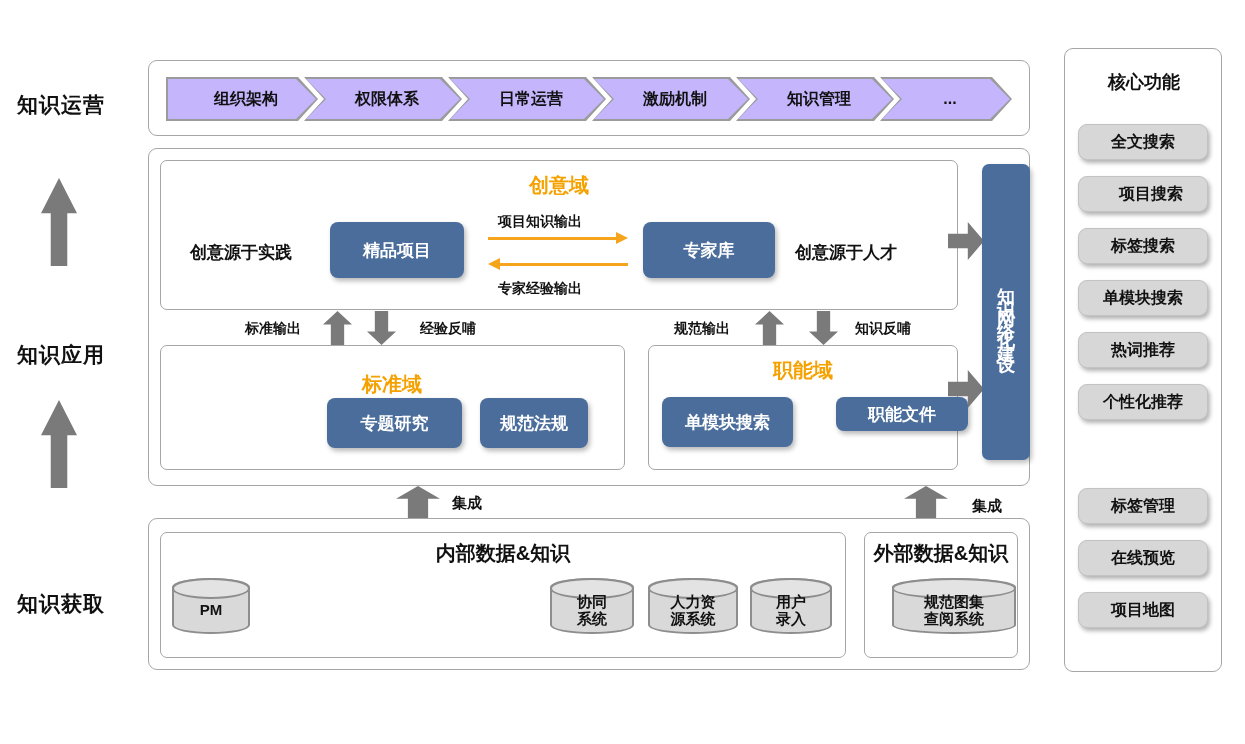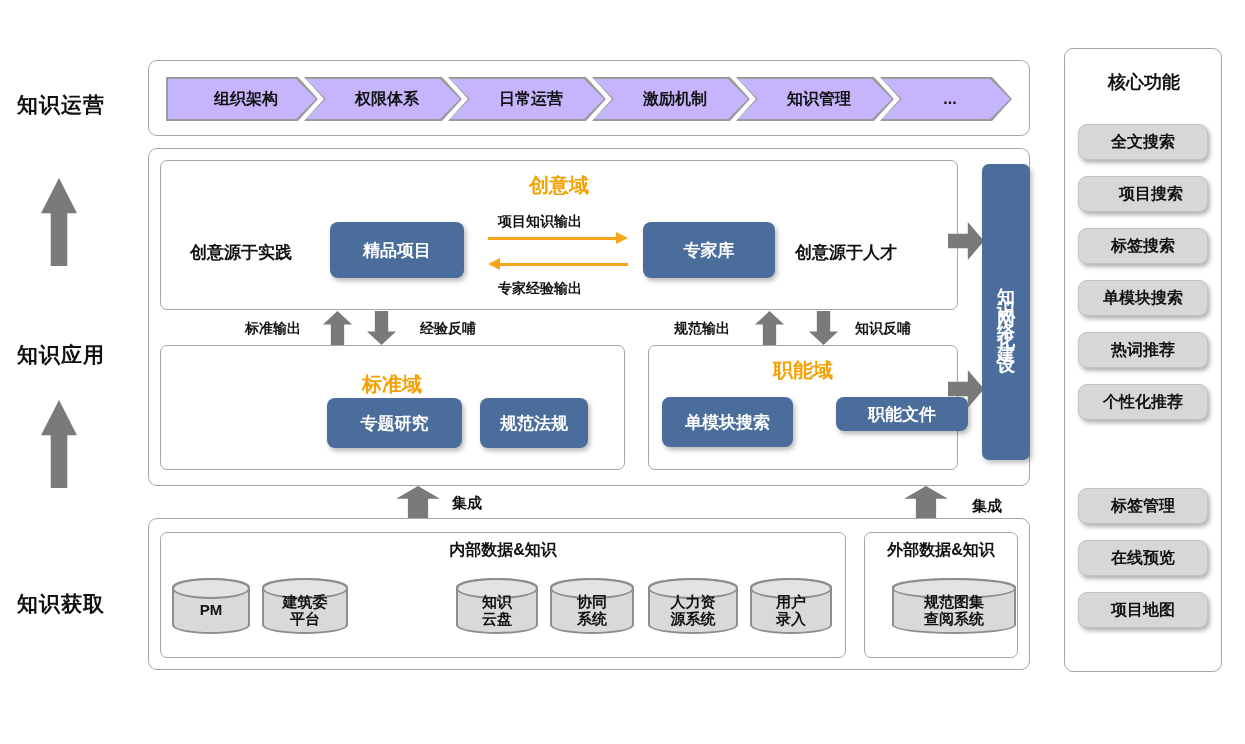--- a/index.html
+++ b/index.html
@@ -19,21 +19,21 @@
   .cp-a{clip-path:polygon(0 0,calc(100% - 20px) 0,100% 50%,calc(100% - 20px) 100%,0 100%);}
   .cp-b{clip-path:polygon(0 0,calc(100% - 20px) 0,100% 50%,calc(100% - 20px) 100%,0 100%,20px 50%);}
   .blue-node{position:absolute;background:#4a6d9b;border-radius:8px;color:#fff;font-weight:700;font-size:17px;display:flex;align-items:center;justify-content:center;box-shadow:2px 3px 5px rgba(0,0,0,.28);}
   .domain-title{position:absolute;color:#f5a100;font-weight:700;font-size:20px;text-align:center;}
   .label{position:absolute;font-weight:700;font-size:14px;white-space:nowrap;}
   .label-c{text-align:left;white-space:nowrap;}
   .oline{position:absolute;height:2.5px;background:#f7a41d;}
   .ohead-r{position:absolute;width:0;height:0;border-left:12px solid #f7a41d;border-top:6px solid transparent;border-bottom:6px solid transparent;}
   .ohead-l{position:absolute;width:0;height:0;border-right:12px solid #f7a41d;border-top:6px solid transparent;border-bottom:6px solid transparent;}
   .network{position:absolute;background:#4a6d9b;border-radius:7px;color:#fff;font-weight:700;font-size:18px;display:flex;align-items:center;justify-content:center;writing-mode:vertical-rl;letter-spacing:11px;box-shadow:2px 3px 5px rgba(0,0,0,.25);}
-  .box-title{position:absolute;font-weight:700;font-size:16px;text-align:center;}
+  .box-title{position:absolute;font-weight:700;font-size:20px;text-align:center;}
   .cyl{position:absolute;background:#d9d9d9;border:2px solid #8d8d8d;border-radius:50%/16%;}
   .cyl::before{content:"";position:absolute;left:-2px;right:-2px;top:-2px;height:17px;background:#e3e3e3;border:2px solid #8d8d8d;border-radius:50%;z-index:1;}
   .cyl .cl{position:absolute;inset:0;z-index:2;display:flex;align-items:center;justify-content:center;text-align:center;font-weight:700;font-size:15px;line-height:1.12;white-space:pre-line;padding-top:9px;}
   .core-btn{position:absolute;width:130px;height:36px;background:#d7d7d7;border:1px solid #c2c2c2;border-radius:9px;display:flex;align-items:center;justify-content:center;font-weight:700;font-size:16px;box-shadow:2px 3px 4px rgba(0,0,0,.3);}
 </style>
 </head>
 <body>
 
 <div id="canvas">
 
@@ -111,28 +111,20 @@
   <div class="arrow-up" style="left:904px;top:486px;width:44px;height:32px;"></div>
   <div class="label" style="left:972px;top:497px;font-size:15px;">集成</div>
 
   <div class="panel" style="left:148px;top:518px;width:882px;height:152px;"></div>
 
   <div class="subpanel" style="left:160px;top:532px;width:686px;height:126px;"></div>
   <div class="box-title" style="left:413px;top:540px;width:180px;">内部数据&amp;知识</div>
   <div class="cyl" style="left:172px;top:578px;width:78px;height:56px;">
       <div class="cl">PM</div>
     </div>
-  <div class="cyl" style="left:262px;top:578px;width:86px;height:56px;">
-      <div class="cl">建筑委
-平台</div>
-    </div>
-  <div class="cyl" style="left:456px;top:578px;width:82px;height:56px;">
-      <div class="cl">知识
-云盘</div>
-    </div>
   <div class="cyl" style="left:550px;top:578px;width:84px;height:56px;">
       <div class="cl">协同
 系统</div>
     </div>
   <div class="cyl" style="left:648px;top:578px;width:90px;height:56px;">
       <div class="cl">人力资
 源系统</div>
     </div>
   <div class="cyl" style="left:750px;top:578px;width:82px;height:56px;">
       <div class="cl">用户

